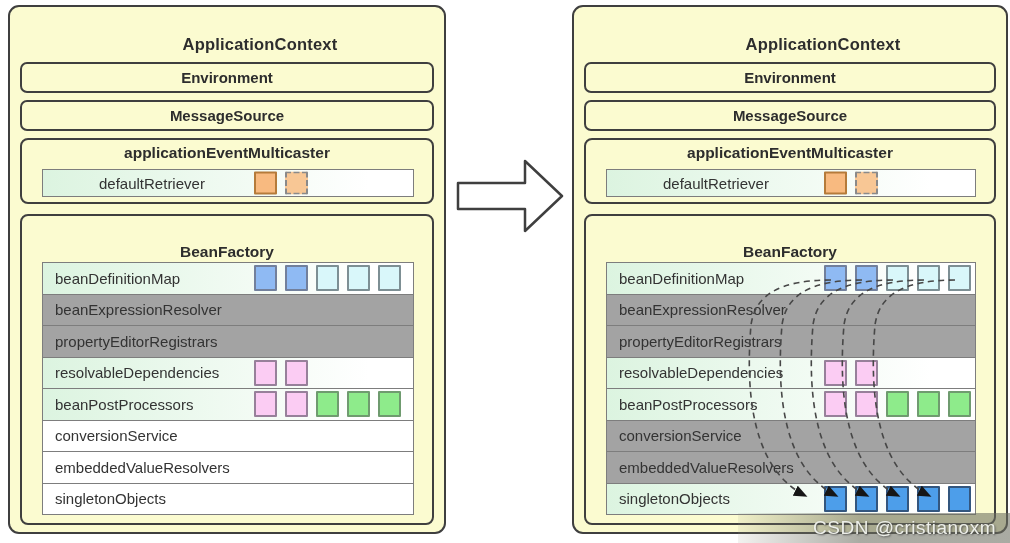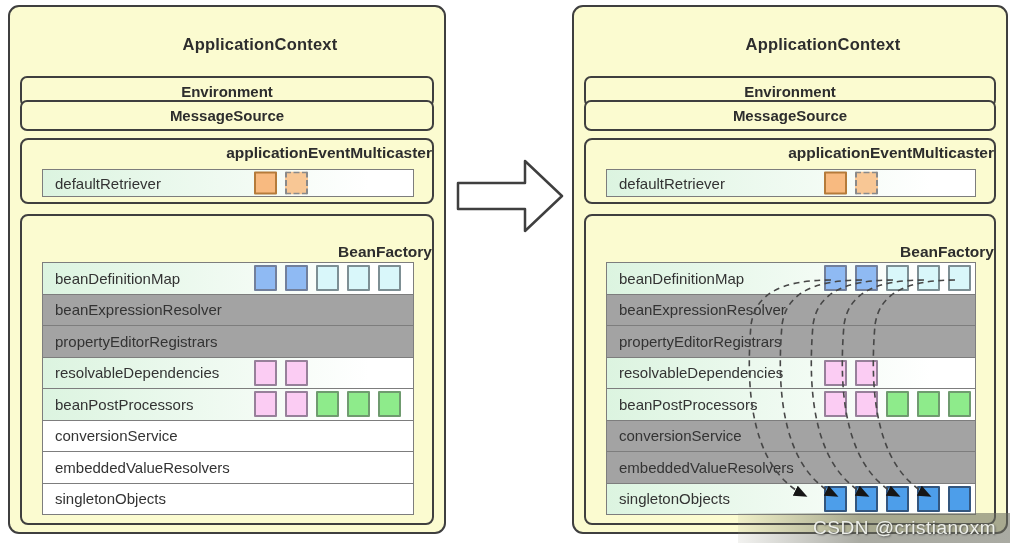--- a/index.html
+++ b/index.html
@@ -14,38 +14,38 @@
   .panel-title{
     position:absolute;top:28px;left:0;width:100%;text-align:center;
     font-weight:bold;font-size:16.5px;color:#2d2d2d;letter-spacing:.2px;padding-left:33px;
   }
   .ybox{
     position:absolute;left:10px;right:10px;height:27px;
     border:2.2px solid #3f3f3f;border-radius:7px;background:#fbfbd0;
     display:flex;align-items:center;justify-content:center;
     font-weight:bold;font-size:15px;color:#2d2d2d;
   }
-  .env{top:69px}
+  .env{top:55px}
   .msg{top:93px}
   .group{
     position:absolute;left:10px;right:10px;background:#fbfbd0;
     border:2.2px solid #3f3f3f;border-radius:8px;
   }
   .multicaster{top:131px;height:62px;}
   .beanfactory{top:207px;height:307px;}
   .group-title{
-    text-align:right;font-weight:bold;font-size:15.5px;color:#2d2d2d;
+    text-align:center;font-weight:bold;font-size:15.5px;color:#2d2d2d;
   }
   .multicaster .group-title{margin-top:4px;}
   .beanfactory .group-title{margin-top:27px;}
   .retriever-slot{
     position:absolute;left:20px;right:18px;top:29px;height:26px;
     border:1.6px solid #7d7d7d;background:#fff;
   }
-  .retriever-slot .datarow{height:100%;border-top:none;}
+  .retriever-slot .datarow{height:100%;border-top:none;padding-left:44px;}
   .rows{
     position:absolute;left:20px;right:18px;top:46px;height:251px;
     border:1.6px solid #7d7d7d;background:#fff;
     display:flex;flex-direction:column;
   }
   .rows .datarow{flex:1;}
   .rows .datarow + .datarow{border-top:1.5px solid #7d7d7d;}
   .datarow{position:relative;display:flex;align-items:center;}
   .bg-gradient{background:linear-gradient(90deg,#dcf4e0 0%,#ffffff 88%);}
   .bg-green{background:#a3a3a3;}

